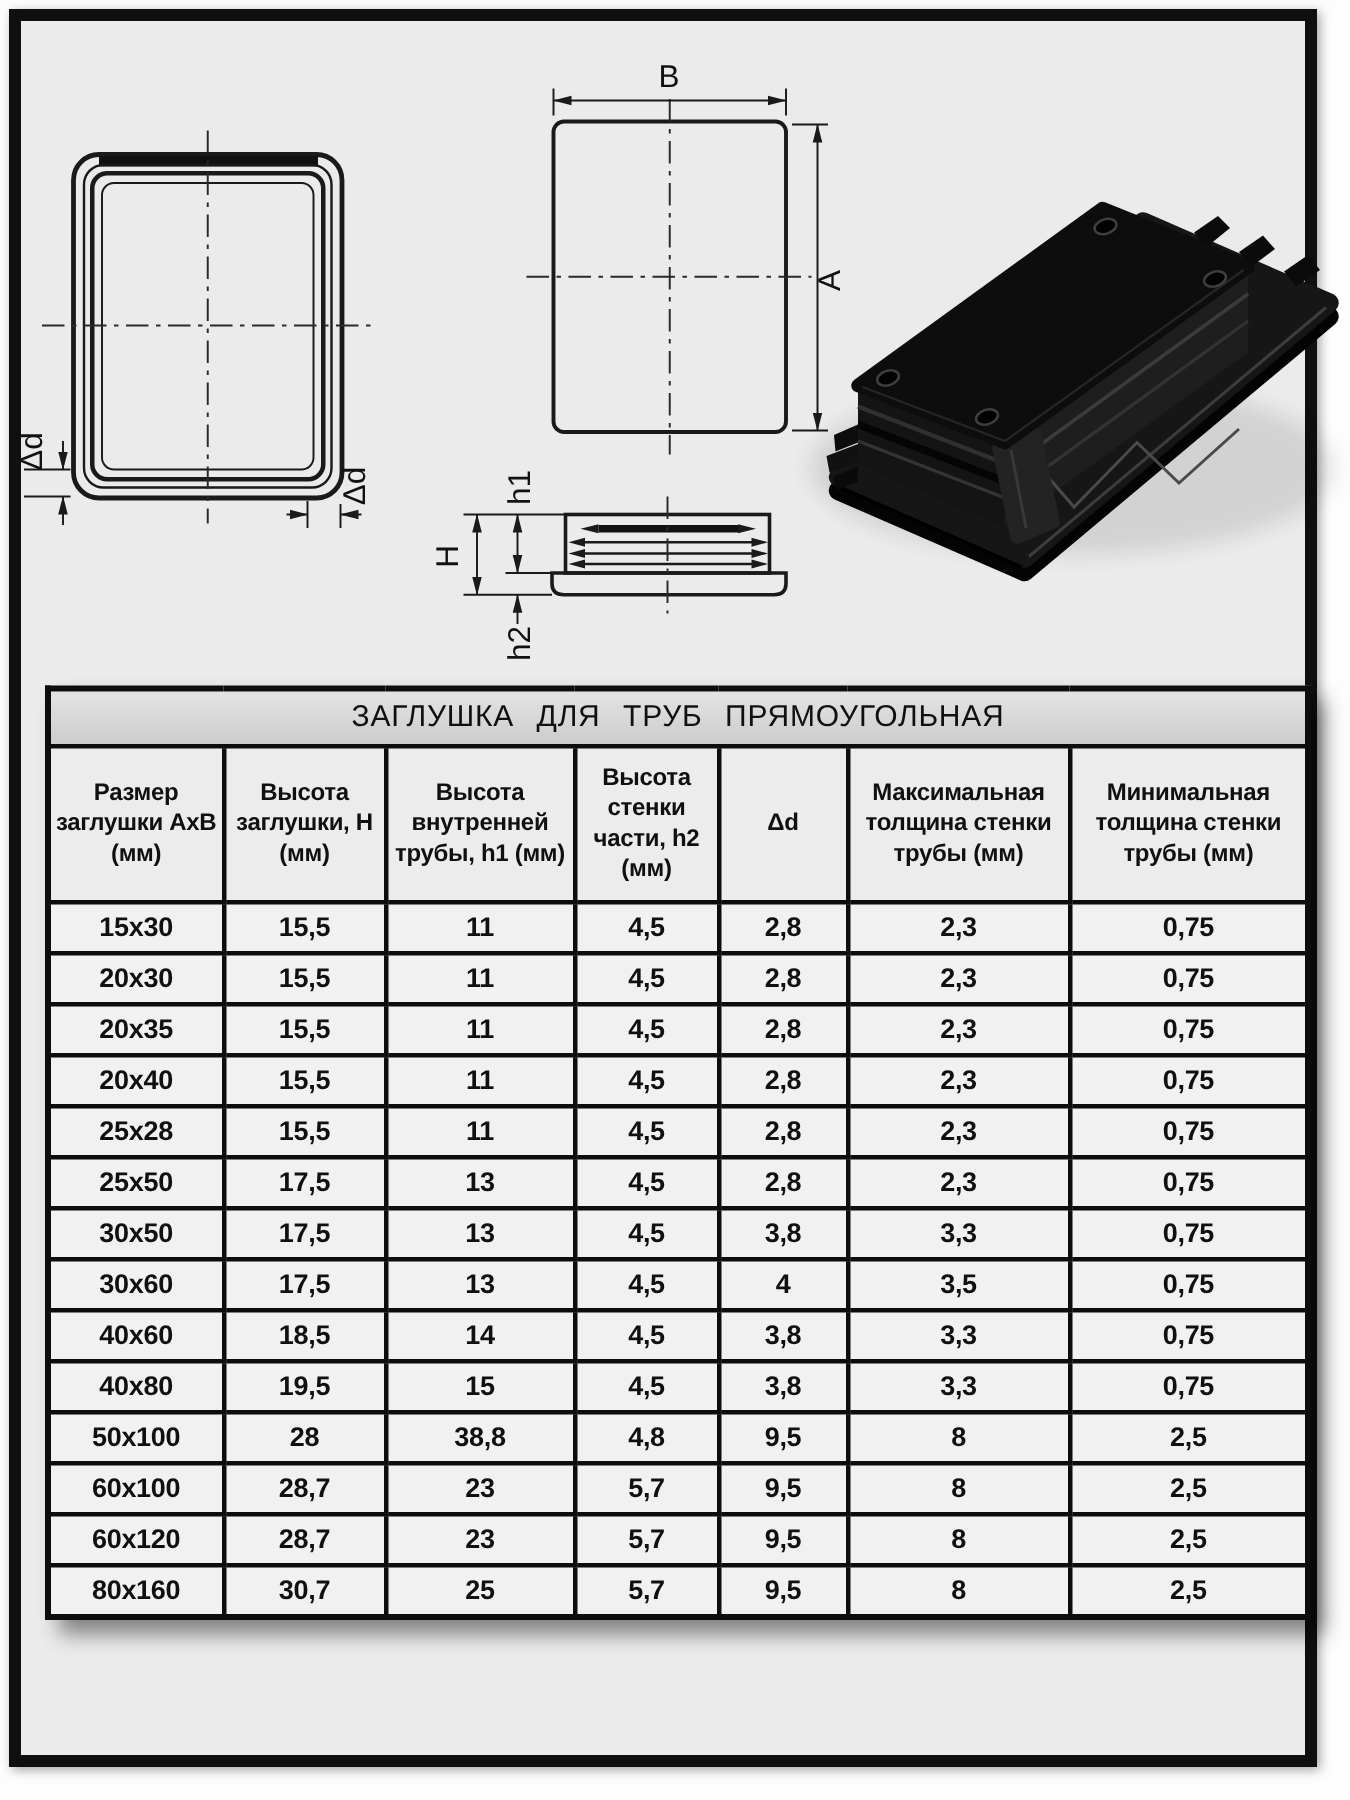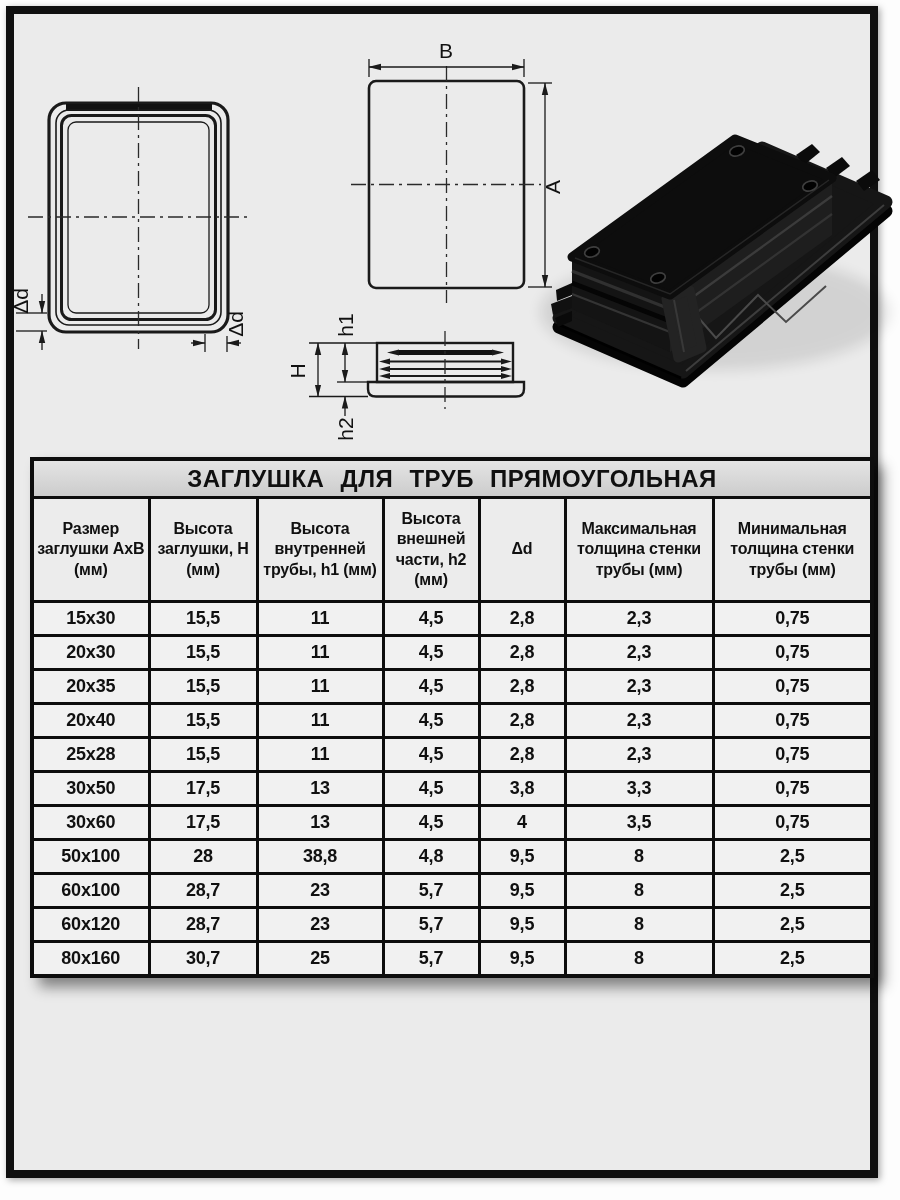--- a/index.html
+++ b/index.html
@@ -7,21 +7,21 @@
   .frame { position:absolute; left:6px; top:6px; width:872px; height:1172px;
            border:8px solid #0f0f0f; background:#ebebeb; box-sizing:border-box;
            box-shadow:2px 2px 7px rgba(0,0,0,0.35); }
   svg.drawings { position:absolute; left:0; top:0; }
 
   .spec-table { position:absolute; left:30px; top:457px; width:840px;
                 border-collapse:collapse; table-layout:fixed;
                 box-shadow:9px 9px 13px rgba(0,0,0,0.45); background:#f1f1f1; }
   .spec-table th, .spec-table td { border:3px solid #0d0d0d; text-align:center; color:#101010; overflow:hidden; }
   .spec-table { border:4px solid #0d0d0d; }
-  .title-cell { background:linear-gradient(#e4e4e4,#cccccc); font-size:24px; font-weight:bold;
+  .title-cell { background:linear-gradient(#e4e4e4,#cccccc); font-size:20px; font-weight:normal;
                 height:33px; letter-spacing:0.5px; word-spacing:9px; }
   .col-head  { background:#ececec; font-size:16px; font-weight:bold; line-height:1.27;
                padding:4px 3px; height:93px; vertical-align:middle; letter-spacing:-0.2px; }
   td.cell    { background:#f1f1f1; font-size:18px; font-weight:bold; height:29px;
                letter-spacing:-0.2px; }
 
   
   .ln  { stroke:#1a1a1a; fill:none; }
   .cl  { stroke:#2a2a2a; stroke-width:1.3; fill:none; stroke-dasharray:15 5 3 5; }
   .dim { stroke:#1a1a1a; stroke-width:1.3; fill:none; }
@@ -189,21 +189,21 @@
         <col style="width: 159px;">
       </colgroup>
     <thead>
       <tr>
         <th class="title-cell" colspan="7">ЗАГЛУШКА ДЛЯ ТРУБ ПРЯМОУГОЛЬНАЯ</th>
       </tr>
       <tr id="header-row">
           <th class="col-head">Размер заглушки АхВ (мм)</th>
           <th class="col-head">Высота заглушки, Н (мм)</th>
           <th class="col-head">Высота внутренней трубы, h1 (мм)</th>
-          <th class="col-head">Высота внешней части, h2 (мм)</th>
+          <th class="col-head">Высота стенки части, h2 (мм)</th>
           <th class="col-head">Δd</th>
           <th class="col-head">Максимальная толщина стенки трубы (мм)</th>
           <th class="col-head">Минимальная толщина стенки трубы (мм)</th>
         </tr>
     </thead>
     <tbody id="table-body">
         <tr>
           <td class="cell">15x30</td>
           <td class="cell">15,5</td>
           <td class="cell">11</td>
@@ -242,35 +242,62 @@
         <tr>
           <td class="cell">25x28</td>
           <td class="cell">15,5</td>
           <td class="cell">11</td>
           <td class="cell">4,5</td>
           <td class="cell">2,8</td>
           <td class="cell">2,3</td>
           <td class="cell">0,75</td>
         </tr>
         <tr>
+          <td class="cell">25x50</td>
+          <td class="cell">17,5</td>
+          <td class="cell">13</td>
+          <td class="cell">4,5</td>
+          <td class="cell">2,8</td>
+          <td class="cell">2,3</td>
+          <td class="cell">0,75</td>
+        </tr>
+        <tr>
           <td class="cell">30x50</td>
           <td class="cell">17,5</td>
           <td class="cell">13</td>
           <td class="cell">4,5</td>
           <td class="cell">3,8</td>
           <td class="cell">3,3</td>
           <td class="cell">0,75</td>
         </tr>
         <tr>
           <td class="cell">30x60</td>
           <td class="cell">17,5</td>
           <td class="cell">13</td>
           <td class="cell">4,5</td>
           <td class="cell">4</td>
           <td class="cell">3,5</td>
+          <td class="cell">0,75</td>
+        </tr>
+        <tr>
+          <td class="cell">40x60</td>
+          <td class="cell">18,5</td>
+          <td class="cell">14</td>
+          <td class="cell">4,5</td>
+          <td class="cell">3,8</td>
+          <td class="cell">3,3</td>
+          <td class="cell">0,75</td>
+        </tr>
+        <tr>
+          <td class="cell">40x80</td>
+          <td class="cell">19,5</td>
+          <td class="cell">15</td>
+          <td class="cell">4,5</td>
+          <td class="cell">3,8</td>
+          <td class="cell">3,3</td>
           <td class="cell">0,75</td>
         </tr>
         <tr>
           <td class="cell">50x100</td>
           <td class="cell">28</td>
           <td class="cell">38,8</td>
           <td class="cell">4,8</td>
           <td class="cell">9,5</td>
           <td class="cell">8</td>
           <td class="cell">2,5</td>

